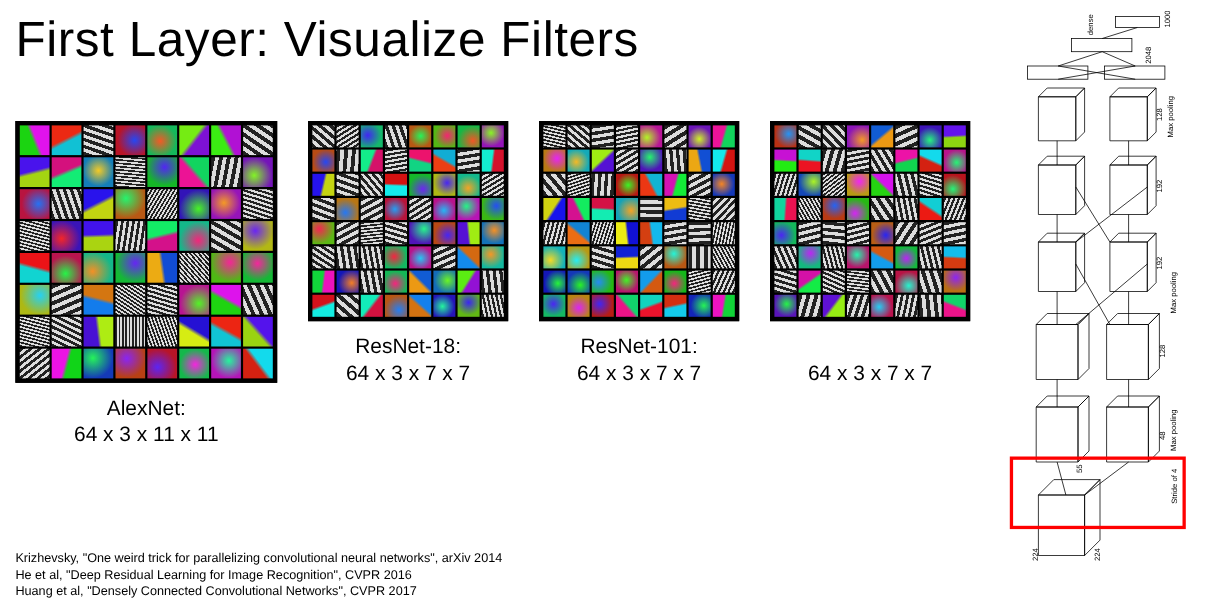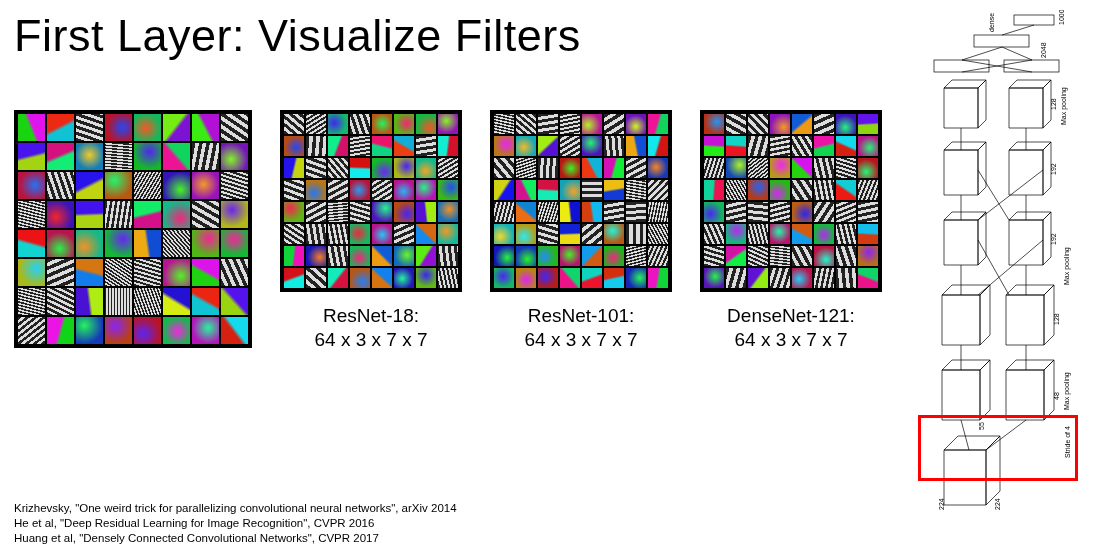--- a/index.html
+++ b/index.html
@@ -148,20 +148,24 @@
         <div class="tile" style="background: linear-gradient(228deg, rgb(84, 19, 236) 0%, rgb(84, 19, 236) 45%, rgb(154, 212, 17) 55%, rgb(154, 212, 17) 100%);"></div>
         <div class="tile" style="background: repeating-linear-gradient(142deg, rgb(34, 34, 34) 0px, rgb(34, 34, 34) 2.5px, rgb(221, 221, 221) 2.5px, rgb(221, 221, 221) 5px);"></div>
         <div class="tile" style="background: linear-gradient(105deg, rgb(236, 19, 229) 0%, rgb(236, 19, 229) 45%, rgb(17, 212, 24) 55%, rgb(17, 212, 24) 100%);"></div>
         <div class="tile" style="background: radial-gradient(circle at 31.1027% 31.5213%, rgb(37, 244, 89) 0%, rgb(20, 58, 184) 70%); filter: blur(0.4px);"></div>
         <div class="tile" style="background: radial-gradient(circle at 37.9892% 33.0575%, rgb(137, 37, 244) 0%, rgb(184, 64, 20) 70%); filter: blur(0.4px);"></div>
         <div class="tile" style="background: radial-gradient(circle at 34.3414% 62.1582%, rgb(92, 37, 244) 0%, rgb(184, 20, 39) 70%); filter: blur(0.4px);"></div>
         <div class="tile" style="background: radial-gradient(circle at 53.537% 53.5027%, rgb(244, 37, 223) 0%, rgb(20, 184, 75) 70%); filter: blur(0.4px);"></div>
         <div class="tile" style="background: radial-gradient(circle at 59.5728% 40.5965%, rgb(37, 244, 157) 0%, rgb(181, 20, 184) 70%); filter: blur(0.4px);"></div>
         <div class="tile" style="background: linear-gradient(233deg, rgb(19, 218, 236) 0%, rgb(19, 218, 236) 45%, rgb(212, 33, 17) 55%, rgb(212, 33, 17) 100%);"></div>
       </div>
+    <div class="caption">
+      <span>AlexNet:</span><br>
+      <span>64 x 3 x 11 x 11</span>
+    </div>
   </div>
   <div class="grid-col">
     <div class="filter-grid grid-7" id="g1">
         <div class="tile" style="background: repeating-linear-gradient(40deg, rgb(34, 34, 34) 0px, rgb(34, 34, 34) 3px, rgb(221, 221, 221) 3px, rgb(221, 221, 221) 6px);"></div>
         <div class="tile" style="background: repeating-linear-gradient(148deg, rgb(34, 34, 34) 0px, rgb(34, 34, 34) 2px, rgb(221, 221, 221) 2px, rgb(221, 221, 221) 4px);"></div>
         <div class="tile" style="background: radial-gradient(circle at 31.8602% 44.8028%, rgb(65, 37, 244) 0%, rgb(20, 184, 107) 70%); filter: blur(0.4px);"></div>
         <div class="tile" style="background: repeating-linear-gradient(71deg, rgb(34, 34, 34) 0px, rgb(34, 34, 34) 3px, rgb(221, 221, 221) 3px, rgb(221, 221, 221) 6px);"></div>
         <div class="tile" style="background: radial-gradient(circle at 52.0089% 48.219%, rgb(37, 244, 89) 0%, rgb(184, 88, 20) 70%); filter: blur(0.4px);"></div>
         <div class="tile" style="background: radial-gradient(circle at 63.2773% 46.9406%, rgb(244, 37, 113) 0%, rgb(83, 184, 20) 70%); filter: blur(0.4px);"></div>
         <div class="tile" style="background: radial-gradient(circle at 68.9336% 69.4415%, rgb(244, 85, 37) 0%, rgb(20, 184, 69) 70%); filter: blur(0.4px);"></div>
@@ -361,21 +365,21 @@
         <div class="tile" style="background: radial-gradient(circle at 55.8442% 41.9558%, rgb(37, 244, 71) 0%, rgb(88, 20, 184) 70%); filter: blur(0.4px);"></div>
         <div class="tile" style="background: repeating-linear-gradient(106deg, rgb(34, 34, 34) 0px, rgb(34, 34, 34) 3.5px, rgb(221, 221, 221) 3.5px, rgb(221, 221, 221) 7px);"></div>
         <div class="tile" style="background: linear-gradient(307deg, rgb(149, 236, 19) 0%, rgb(149, 236, 19) 45%, rgb(95, 17, 212) 55%, rgb(95, 17, 212) 100%);"></div>
         <div class="tile" style="background: repeating-linear-gradient(108deg, rgb(34, 34, 34) 0px, rgb(34, 34, 34) 3px, rgb(221, 221, 221) 3px, rgb(221, 221, 221) 6px);"></div>
         <div class="tile" style="background: radial-gradient(circle at 35.8471% 54.9679%, rgb(37, 206, 244) 0%, rgb(184, 20, 78) 70%); filter: blur(0.4px);"></div>
         <div class="tile" style="background: repeating-linear-gradient(102deg, rgb(34, 34, 34) 0px, rgb(34, 34, 34) 2.5px, rgb(221, 221, 221) 2.5px, rgb(221, 221, 221) 5px);"></div>
         <div class="tile" style="background: repeating-linear-gradient(84deg, rgb(34, 34, 34) 0px, rgb(34, 34, 34) 3.5px, rgb(221, 221, 221) 3.5px, rgb(221, 221, 221) 7px);"></div>
         <div class="tile" style="background: linear-gradient(21deg, rgb(236, 19, 138) 0%, rgb(236, 19, 138) 45%, rgb(17, 212, 105) 55%, rgb(17, 212, 105) 100%);"></div>
       </div>
     <div class="caption">
-      <span>DenseNet-121:</span><br>
+      <br>
       <span>64 x 3 x 7 x 7</span>
     </div>
   </div>
 </div>
 
 <div class="refs">
   <div>Krizhevsky, "One weird trick for parallelizing convolutional neural networks", arXiv 2014</div>
   <div>He et al, "Deep Residual Learning for Image Recognition", CVPR 2016</div>
   <div>Huang et al, "Densely Connected Convolutional Networks", CVPR 2017</div>
 </div>

